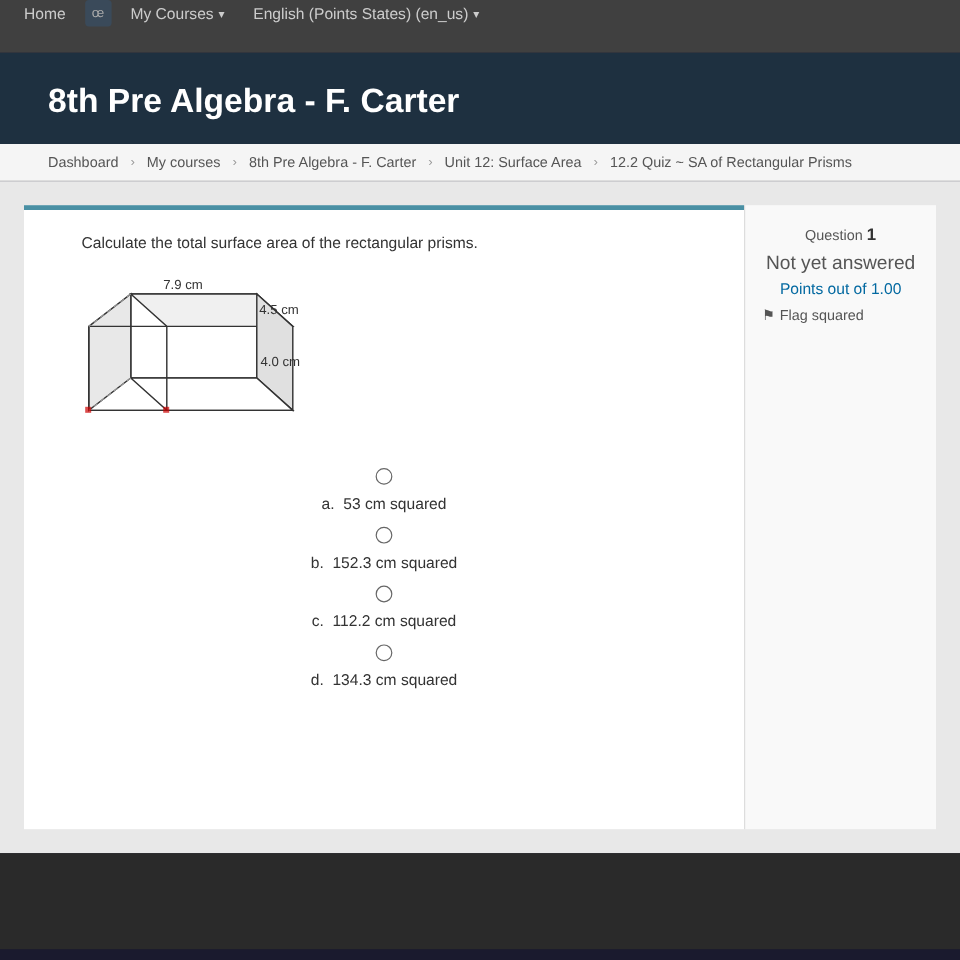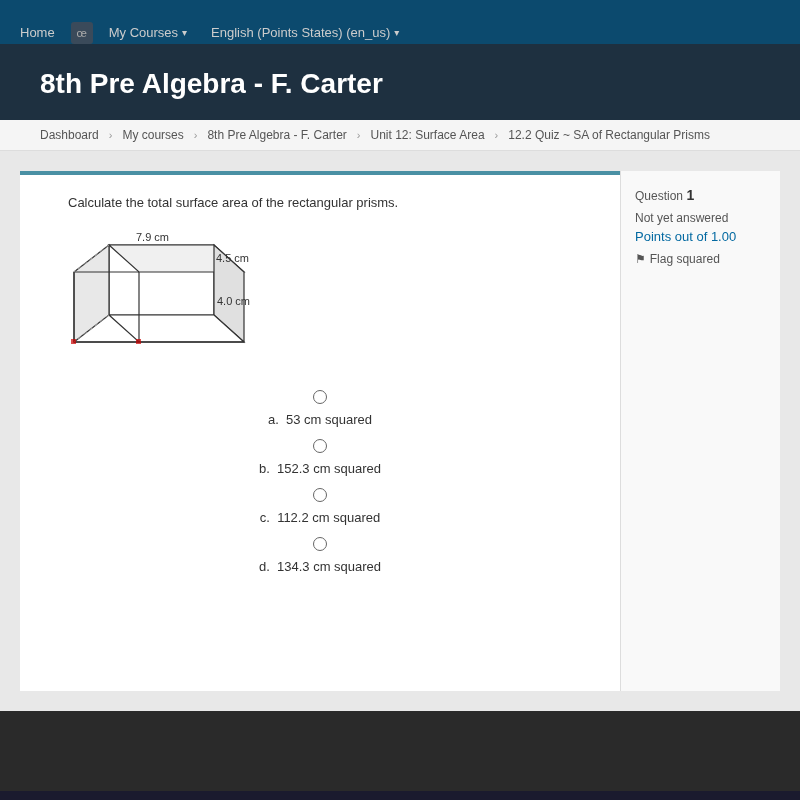--- a/index.html
+++ b/index.html
@@ -6,24 +6,24 @@
     body {
       width: 800px;
       height: 800px;
       font-family: Arial, sans-serif;
       background: #1a1a2e;
       overflow: hidden;
     }
 
     
     .top-nav {
-      background: #0c4a6e;
+      background: #404040;
       height: 44px;
       display: flex;
-      align-items: flex-end;
+      align-items: flex-start;
       padding: 0 12px;
       gap: 8px;
     }
     .nav-home {
       color: #ccc;
       font-size: 13px;
       padding: 4px 8px;
       cursor: pointer;
     }
     .nav-divider-icon {
@@ -153,23 +153,24 @@
 
     
     .question-sidebar {
       width: 160px;
       background: #f9f9f9;
       margin: 20px 20px 20px 0;
       padding: 16px 14px;
       font-size: 12px;
       color: #555;
       border-left: 1px solid #ddd;
+      text-align: center;
     }
     .question-status {
-      font-size: 12px;
+      font-size: 16px;
       color: #555;
       margin-top: 8px;
     }
     .question-points {
       font-size: 13px;
       color: #0369a1;
       margin-top: 4px;
     }
     .flag-question {
       font-size: 12px;

